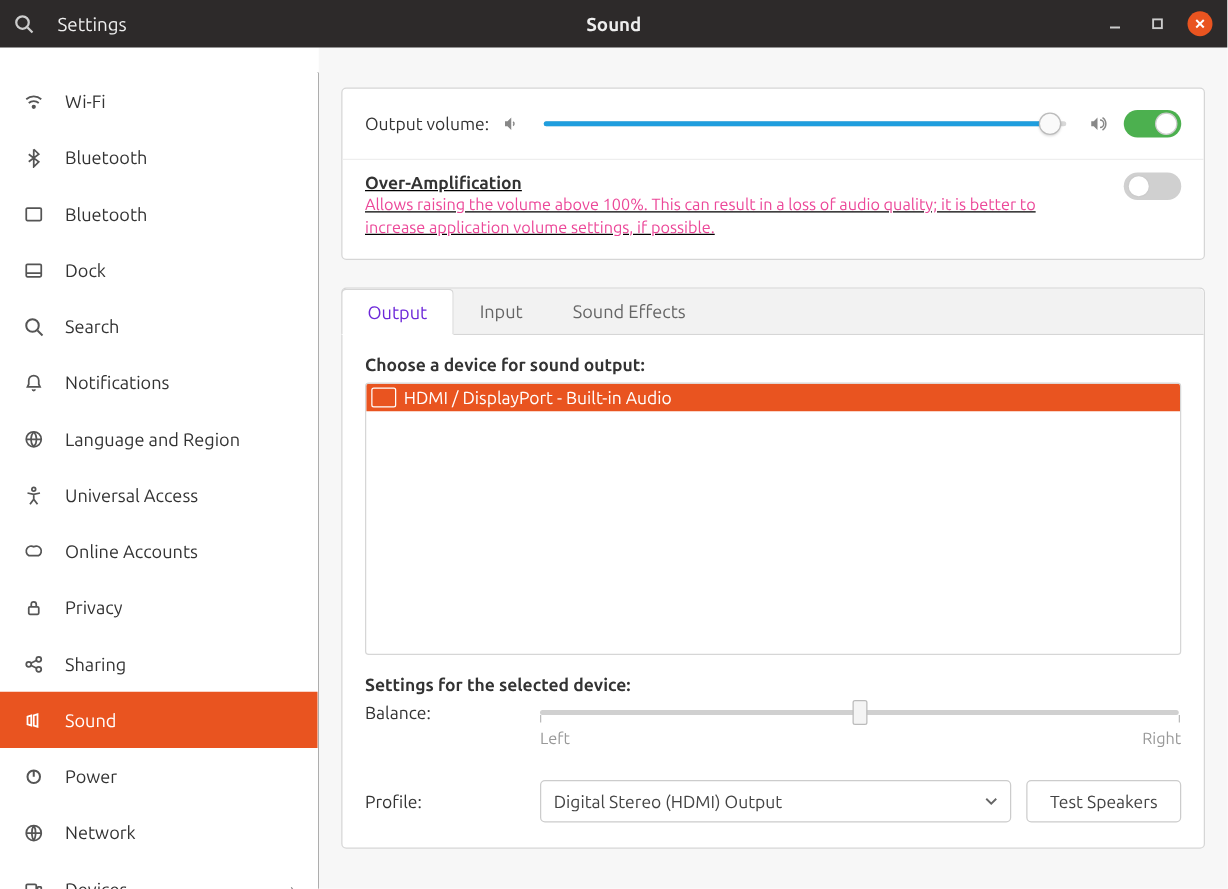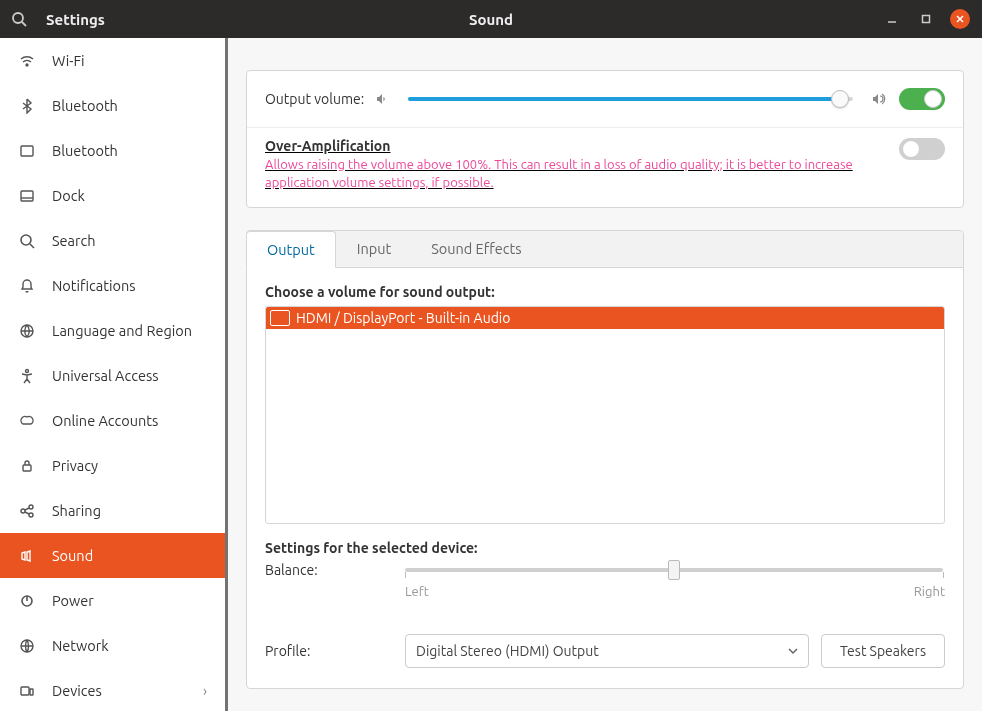--- a/index.html
+++ b/index.html
@@ -1,28 +1,28 @@
 <!DOCTYPE html>
 <html><head>
   <meta charset="utf-8">
   <style>
     * { margin: 0; padding: 0; box-sizing: border-box; font-family: Ubuntu, "Segoe UI", sans-serif; }
     body { width: 982px; height: 711px; overflow: hidden; background: #fff; }
     
     .titlebar { height: 38px; background: #2d2a2a; display: flex; align-items: center; color: #ddd; position: relative; }
     .titlebar .search-ico { width: 38px; height: 38px; display:flex; align-items:center; justify-content:center; }
-    .titlebar .app-title { font-weight: 700; font-size: 15px; color: #eee; margin-left: 8px; }
+    .titlebar .app-title { font-weight: 400; font-size: 15px; color: #eee; margin-left: 8px; }
     .titlebar .page-title { position: absolute; left: 50%; transform: translateX(-50%); font-weight: 600; font-size: 15px; color: #eee; }
     .titlebar .win-controls { margin-left: auto; display:flex; align-items:center; gap: 14px; padding-right: 12px; }
     .titlebar .win-btn { width: 20px; height: 20px; border-radius: 50%; display:flex; align-items:center; justify-content:center; }
     .titlebar .win-btn.close { background:#e95420; color:#fff; }
 
     .body { display:flex; height: calc(711px - 38px); }
 
-    .sidebar { width: 228px; background:#fff; border-right:3px solid #737373; overflow-y:auto; }
+    .sidebar { width: 255px; background:#fff; border-right:1px solid #737373; overflow-y:auto;margin-top:20px; }
     .sidebar-item { display:flex; align-items:center; height:45px; padding: 0 18px; gap: 16px; font-size:14.5px; color:#333; cursor:pointer; position: relative;}
     .sidebar-item .ico { width:18px; display:flex; align-items:center; justify-content:center; color:#555;}
     .sidebar-item.active { background:#e95420; color:#fff; }
     .sidebar-item.active .ico { color:#fff; }
     .sidebar-item .chev { margin-left:auto; color:#888; }
 
     .content { flex:1; background:#f7f7f7; padding: 32px 18px 18px 18px; display:flex; flex-direction:column; gap:22px; overflow: auto;}
 
     .panel { background:#fff; border:1px solid #d6d6d6; border-radius:4px; }
 
@@ -38,34 +38,34 @@
     .toggle.on .knob { right:3px; }
     .toggle.off .knob { left:3px; }
 
     .overamp { display:flex; gap:20px; padding: 10px 18px 16px 18px; border-top:1px solid #eee;text-decoration:underline;}
     .overamp .txt { flex:1; }
     .overamp .title { font-size:14px; font-weight:700; color:#333; }
     .overamp .desc { font-size:13px; color:#ec4899; margin-top:2px; line-height:1.35; }
 
     .tabs { display:flex; border-bottom:1px solid #d6d6d6; background:#f2f2f2; border-radius:4px 4px 0 0;}
     .tab { padding: 9px 20px; font-size:14.5px; color:#666; cursor:pointer; }
-    .tab.active { background:#fff; color:#0369a1; border:1px solid #d6d6d6; border-bottom:1px solid #fff; margin-bottom:-1px; border-radius:4px 4px 0 0; position: relative; left:-1px;}
+    .tab.active { background:#fff; color:#6d28d9; border:1px solid #d6d6d6; border-bottom:1px solid #fff; margin-bottom:-1px; border-radius:4px 4px 0 0; position: relative; left:-1px;}
     .tabbody { padding: 16px 18px 20px 18px; }
 
     .sect-label { font-size:14px; font-weight:700; color:#333; margin-bottom:6px; }
     .device-list { border:1px solid #d6d6d6; border-radius:3px; height:218px; background:#fff; overflow:hidden;}
     .device-item { display:flex; align-items:center; gap:6px; padding: 3px 4px; font-size:14px; background:#e95420; color:#fff; }
     .device-item .dico { width:20px; height:16px; border:1.5px solid #fff; border-radius:2px; }
 
     .bal-block { margin-top:16px; }
     .bal-label { font-size:14px; color:#333; }
     .bal-slider { position:relative; height:4px; background:#d0d0d0; border-radius:2px; margin: 6px 2px 0 140px; }
     .bal-slider .tick { position:absolute; top:100%; width:1px; height:6px; background:#bbb;}
     .bal-slider .thumb2 { position:absolute; top:-8px; left:50%; transform:translateX(-50%); width:12px; height:20px; background:#f4f4f4; border:1px solid #bbb; border-radius:2px; }
-    .bal-legend { display:flex; justify-content:space-between; margin: 12px 0 14px 140px; font-size:13px; color:#999;}
+    .bal-legend { display:flex; justify-content:space-between; margin: 12px 0 4px 140px; font-size:13px; color:#999;}
 
     .profile-row { display:flex; align-items:center; gap:12px; margin-top:22px; }
     .profile-row .plbl { width: 128px; font-size:14px; color:#333; }
     .dropdown { flex:1; height:34px; border:1px solid #ccc; border-radius:4px; background:#fff; display:flex; align-items:center; padding:0 10px; font-size:14px; color:#444; justify-content:space-between; cursor:pointer;}
     .btn { height:34px; padding: 0 18px; border:1px solid #ccc; border-radius:4px; background:#fff; font-size:14px; color:#444; cursor:pointer;}
     svg { display:block; }
   </style>
 </head>
 <body>
 
@@ -275,21 +275,21 @@
       </div>
     </div>
 
     <div class="panel">
       <div class="tabs" id="tabs">
           <div class="tab active">Output</div>
           <div class="tab">Input</div>
           <div class="tab">Sound Effects</div>
         </div>
       <div class="tabbody">
-        <div class="sect-label">Choose a volume for sound output:</div>
+        <div class="sect-label">Choose a device for sound output:</div>
         <div class="device-list" id="devlist">
             <div class="device-item">
               <span class="dico"></span>
               <span>HDMI / DisplayPort - Built-in Audio</span>
             </div>
           </div>
 
         <div class="bal-block">
           <div class="sect-label">Settings for the selected device:</div>
           <div style="display:flex; align-items:flex-start;">

